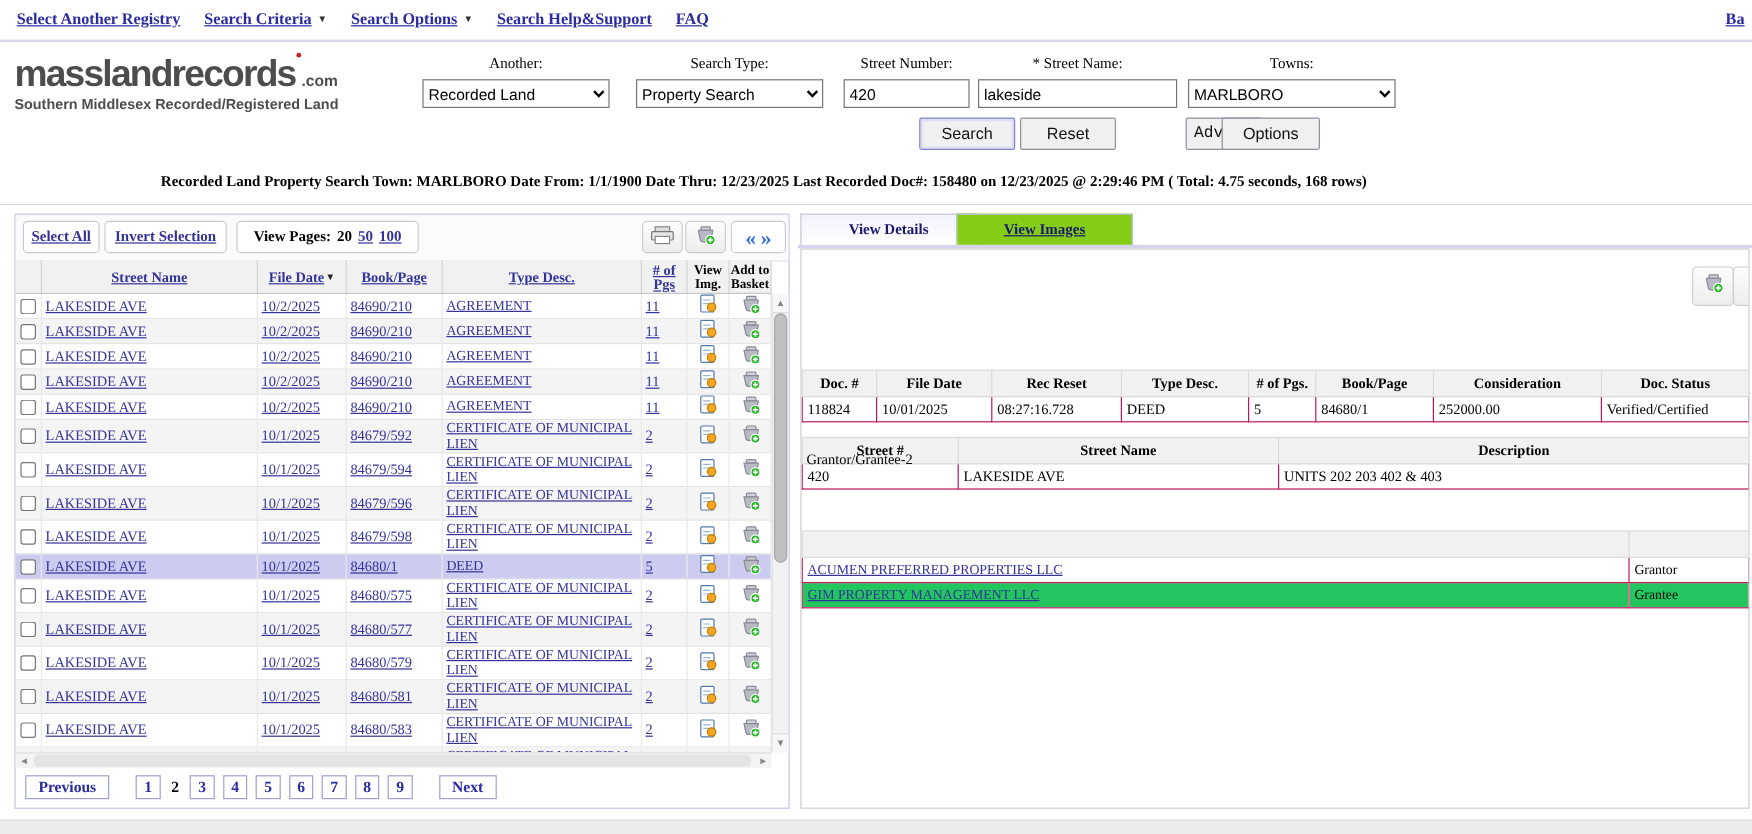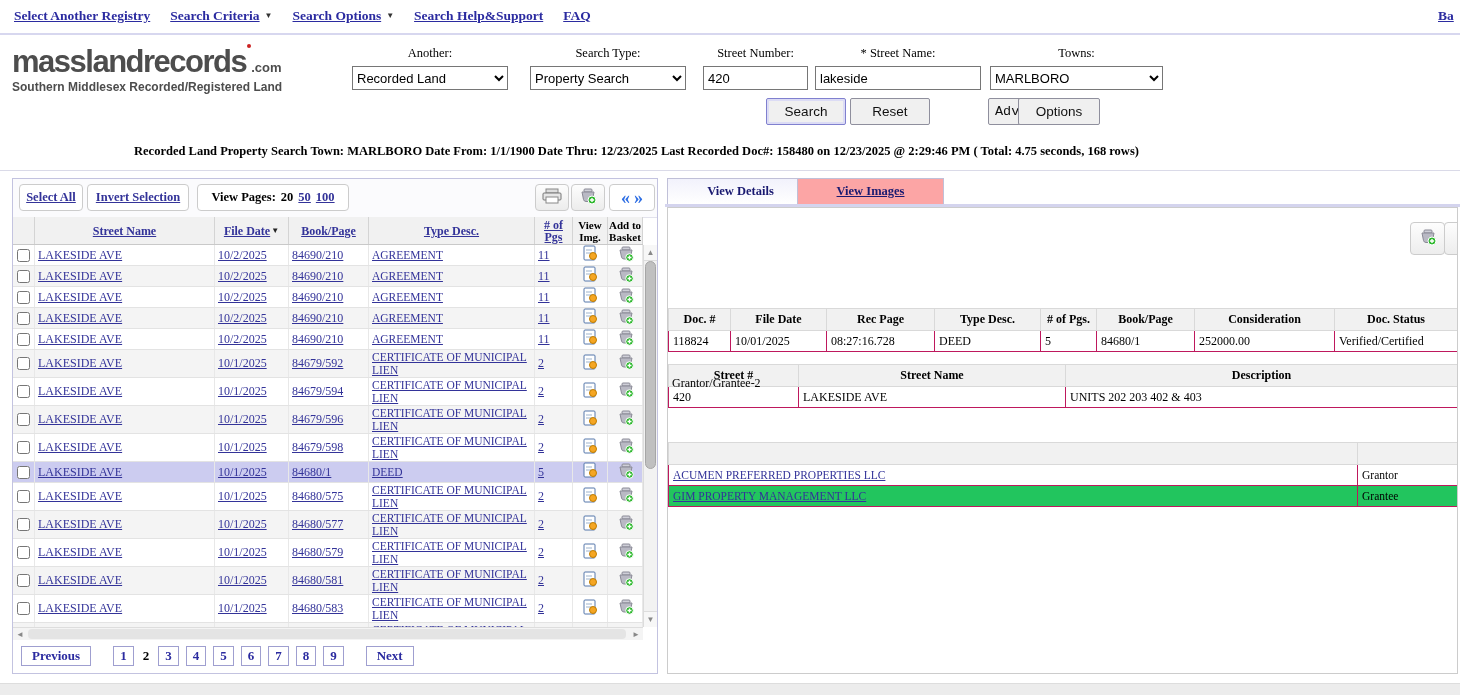--- a/index.html
+++ b/index.html
@@ -97,21 +97,21 @@
   .pager{position:absolute;left:8px;top:463px;height:28px;display:flex;align-items:center;gap:7px;font-size:13px;font-weight:bold;}
   .pbox{border:1px solid #9f9fd0;background:#fff;color:#2b2ba0;padding:1px 6px;cursor:pointer;}
   .pbox.wide{padding:1px 10px;}
   .pcur{color:#000;padding:1px 2px;}
 
   
   .rtabs{position:absolute;left:665px;top:178px;width:795px;height:29px;border-bottom:3px solid #d4d4ee;box-sizing:border-box;}
   .tab{position:absolute;top:0;height:26px;width:147px;display:flex;align-items:center;justify-content:center;
        border:1px solid #c0c0d8;border-bottom:none;font-weight:bold;font-size:12.5px;color:#191970;box-sizing:border-box;cursor:pointer;}
   .tab.active{background:linear-gradient(#f2f2fc,#ffffff);}
-  .tab.inactive{background:#fca5a5;text-decoration:underline;}
+  .tab.inactive{background:#84cc16;text-decoration:underline;}
 
   .rpanel{position:absolute;left:667px;top:207px;width:791px;height:467px;border:1px solid #ccc;background:#fff;box-sizing:border-box;overflow:hidden;}
   .rp-iconbtn{position:absolute;top:14px;width:33px;height:31px;background:linear-gradient(#fdfdfd,#ededed);
               border:1px solid #ccc;border-radius:4px;display:flex;align-items:center;justify-content:center;cursor:pointer;}
   .rp-b1{right:12px;} .rp-b2{right:-22px;}
 
   table.dtable{position:absolute;left:0;border-collapse:collapse;font-size:12px;table-layout:fixed;margin-top:44px;}
   table.dtable th{background:#f1f1f1;border:1px solid #d9d9d9;font-weight:bold;height:21px;text-align:center;padding:0 2px;}
   table.dtable td{border:1px solid #be185d;height:20px;padding:0 4px;overflow:hidden;white-space:nowrap;}
   .doc-table{top:56px;width:789px;}
@@ -861,21 +861,21 @@
           <col style="width:106px">
           <col style="width:56px">
           <col style="width:98px">
           <col style="width:140px">
           <col style="width:123px">
         </colgroup>
       <thead>
           <tr>
             <th>Doc. #</th>
             <th>File Date</th>
-            <th>Rec Page</th>
+            <th>Rec Reset</th>
             <th>Type Desc.</th>
             <th># of Pgs.</th>
             <th>Book/Page</th>
             <th>Consideration</th>
             <th>Doc. Status</th>
           </tr>
         </thead>
       <tbody>
           <tr>
             <td>118824</td>

